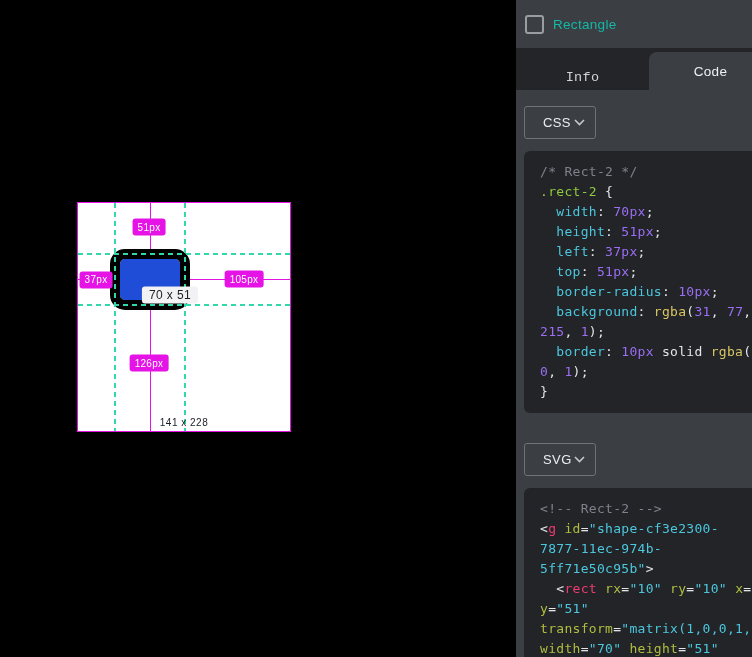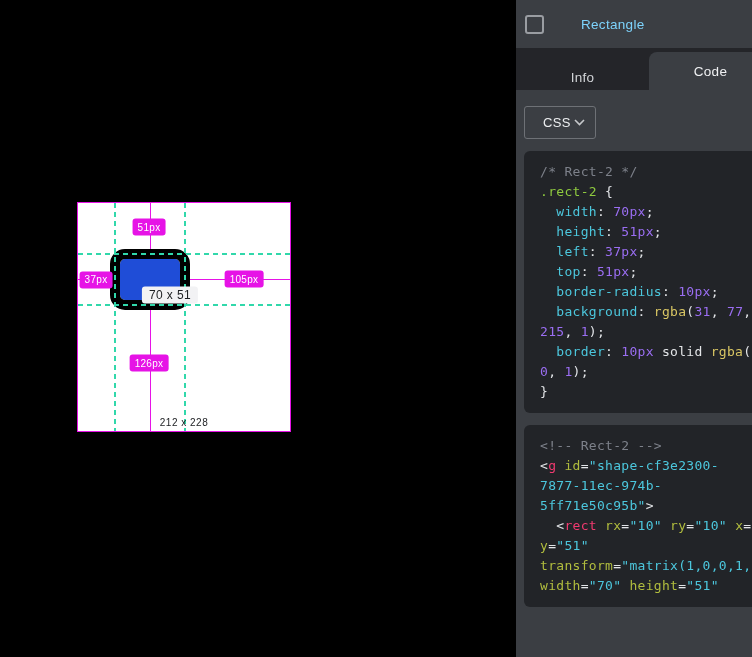--- a/index.html
+++ b/index.html
@@ -44,25 +44,25 @@
     line-height:12px;padding:2.5px 7px;border-radius:3px;letter-spacing:.4px;white-space:nowrap;}
   .artboard-size{position:absolute;left:106px;top:219px;transform:translate(-50%,-50%);
     color:#1b1d20;font-size:10px;letter-spacing:.5px;white-space:nowrap;}
 
   
   .panel{position:absolute;left:516px;top:0;width:236px;height:657px;
     background:var(--panel-bg);overflow:hidden;color:var(--text);}
   .panel-header{height:48px;display:flex;align-items:center;padding-left:9px;}
   .checkbox{width:15px;height:15px;border:2px solid #9a9da2;border-radius:3px;
     margin-right:9px;background:transparent;}
-  .panel-title{font-size:13.5px;color:#7dd3fc;letter-spacing:.3px;margin-left:28px;}
+  .panel-title{font-size:13.5px;color:#14b8a6;letter-spacing:.3px;}
   .tabbar{position:relative;height:42px;background:var(--tabbar-bg);}
   .tab{position:absolute;display:flex;align-items:center;justify-content:center;
     font-size:13.5px;letter-spacing:.3px;cursor:default;}
-  .tab.info{left:0;top:0;width:133px;height:58px;color:var(--muted);}
+  .tab.info{left:0;top:0;width:133px;height:58px;color:var(--muted);font-family:Liberation Mono, monospace;}
   .tab.code{left:133px;right:-20px;top:4px;bottom:0;background:var(--panel-bg);
     border-radius:8px 0 0 0;color:#f0f1f3;}
   .panel-body{padding:16px 0 0 8px;}
   .select{width:72px;height:33px;border:1px solid var(--border-ctl);border-radius:3px;
     box-sizing:border-box;display:flex;align-items:center;justify-content:space-between;
     padding:0 10px 0 18px;font-size:13px;color:#eceef0;letter-spacing:.4px;}
   .select.svg-sel{margin-top:30px;}
   .chev{display:block;}
   .codeblock{width:300px;margin-top:12px;background:var(--code-bg);border-radius:6px;
     padding:11px 0 11px 16px;font-size:13px;line-height:20px;letter-spacing:.3px;
@@ -88,21 +88,21 @@
     <div class="guide-v g2"></div>
     <div class="guide-h g1"></div>
     <div class="guide-h g2"></div>
 
     <div class="mlabel top">51px</div>
     <div class="mlabel left">37px</div>
     <div class="mlabel right">105px</div>
     <div class="mlabel bottom">126px</div>
 
     <div class="size-label">70 x 51</div>
-    <div class="artboard-size">212 x 228</div>
+    <div class="artboard-size">141 x 228</div>
   </div>
 
   <div class="panel">
     <div class="panel-header">
       <div class="checkbox"></div>
       <div class="panel-title">Rectangle</div>
     </div>
 
     <div class="tabbar">
       <div class="tab info">Info</div>
@@ -112,17 +112,23 @@
     <div class="panel-body">
 
       <div class="select">
         <span>CSS</span>
         <svg class="chev" width="11" height="7" viewBox="0 0 11 7">
           <polyline points="1,1 5.5,5.5 10,1" fill="none" stroke="#c6c8cb" stroke-width="1.6"></polyline>
         </svg>
       </div>
       <pre class="codeblock"><div><span class="tok-c">/* Rect-2 */</span></div><div><span class="tok-s">.rect-2</span><span class="tok-p"> {</span></div><div><span class="tok-p">  </span><span class="tok-k">width</span><span class="tok-p">: </span><span class="tok-v">70px</span><span class="tok-p">;</span></div><div><span class="tok-p">  </span><span class="tok-k">height</span><span class="tok-p">: </span><span class="tok-v">51px</span><span class="tok-p">;</span></div><div><span class="tok-p">  </span><span class="tok-k">left</span><span class="tok-p">: </span><span class="tok-v">37px</span><span class="tok-p">;</span></div><div><span class="tok-p">  </span><span class="tok-k">top</span><span class="tok-p">: </span><span class="tok-v">51px</span><span class="tok-p">;</span></div><div><span class="tok-p">  </span><span class="tok-k">border-radius</span><span class="tok-p">: </span><span class="tok-v">10px</span><span class="tok-p">;</span></div><div><span class="tok-p">  </span><span class="tok-k">background</span><span class="tok-p">: </span><span class="tok-y">rgba</span><span class="tok-p">(</span><span class="tok-v">31</span><span class="tok-p">, </span><span class="tok-v">77</span><span class="tok-p">,</span></div><div><span class="tok-v">215</span><span class="tok-p">, </span><span class="tok-v">1</span><span class="tok-p">);</span></div><div><span class="tok-p">  </span><span class="tok-k">border</span><span class="tok-p">: </span><span class="tok-v">10px</span><span class="tok-p"> solid </span><span class="tok-y">rgba</span><span class="tok-p">(</span><span class="tok-v">0</span></div><div><span class="tok-v">0</span><span class="tok-p">, </span><span class="tok-v">1</span><span class="tok-p">);</span></div><div><span class="tok-p">}</span></div></pre>
 
+      <div class="select svg-sel">
+        <span>SVG</span>
+        <svg class="chev" width="11" height="7" viewBox="0 0 11 7">
+          <polyline points="1,1 5.5,5.5 10,1" fill="none" stroke="#c6c8cb" stroke-width="1.6"></polyline>
+        </svg>
+      </div>
       <pre class="codeblock"><div><span class="tok-c">&lt;!-- Rect-2 --&gt;</span></div><div><span class="tok-p">&lt;</span><span class="tok-t">g</span><span class="tok-a"> id</span><span class="tok-p">=</span><span class="tok-k">"shape-cf3e2300-</span></div><div><span class="tok-k">7877-11ec-974b-</span></div><div><span class="tok-k">5ff71e50c95b"</span><span class="tok-p">&gt;</span></div><div><span class="tok-p">  &lt;</span><span class="tok-t">rect</span><span class="tok-a"> rx</span><span class="tok-p">=</span><span class="tok-k">"10"</span><span class="tok-a"> ry</span><span class="tok-p">=</span><span class="tok-k">"10"</span><span class="tok-a"> x</span><span class="tok-p">=</span><span class="tok-k">"37"</span></div><div><span class="tok-a">y</span><span class="tok-p">=</span><span class="tok-k">"51"</span></div><div><span class="tok-a">transform</span><span class="tok-p">=</span><span class="tok-k">"matrix(1,0,0,1,0,0)"</span></div><div><span class="tok-a">width</span><span class="tok-p">=</span><span class="tok-k">"70"</span><span class="tok-a"> height</span><span class="tok-p">=</span><span class="tok-k">"51"</span></div></pre>
 
     </div>
   </div>
 </div>
 
 </body></html>

